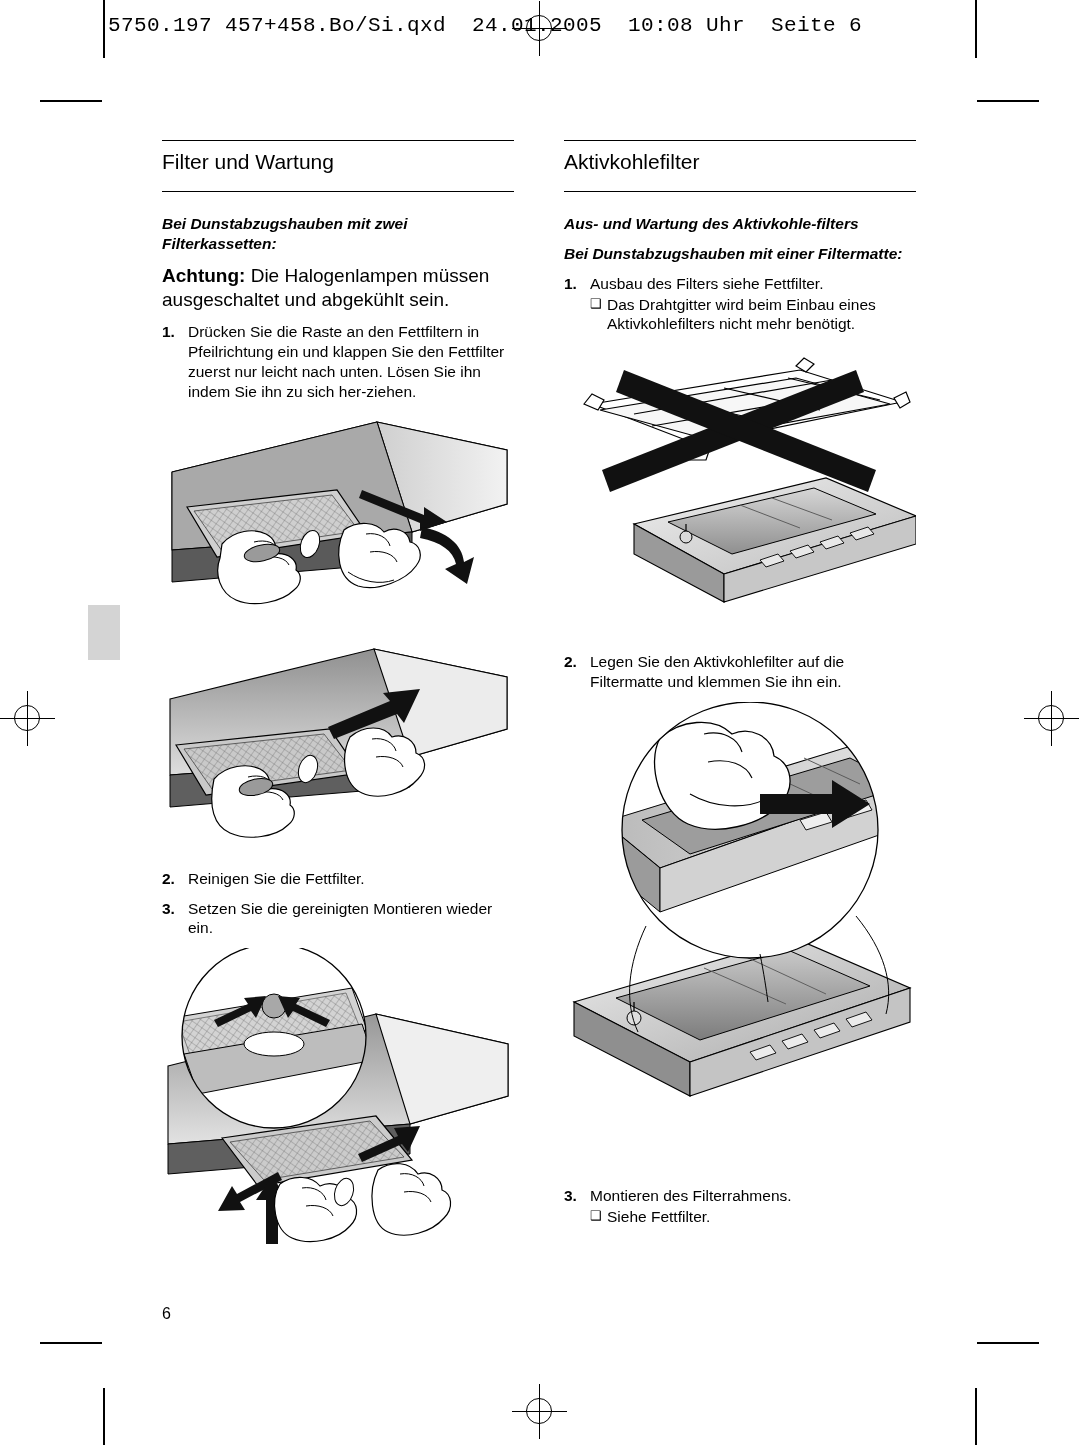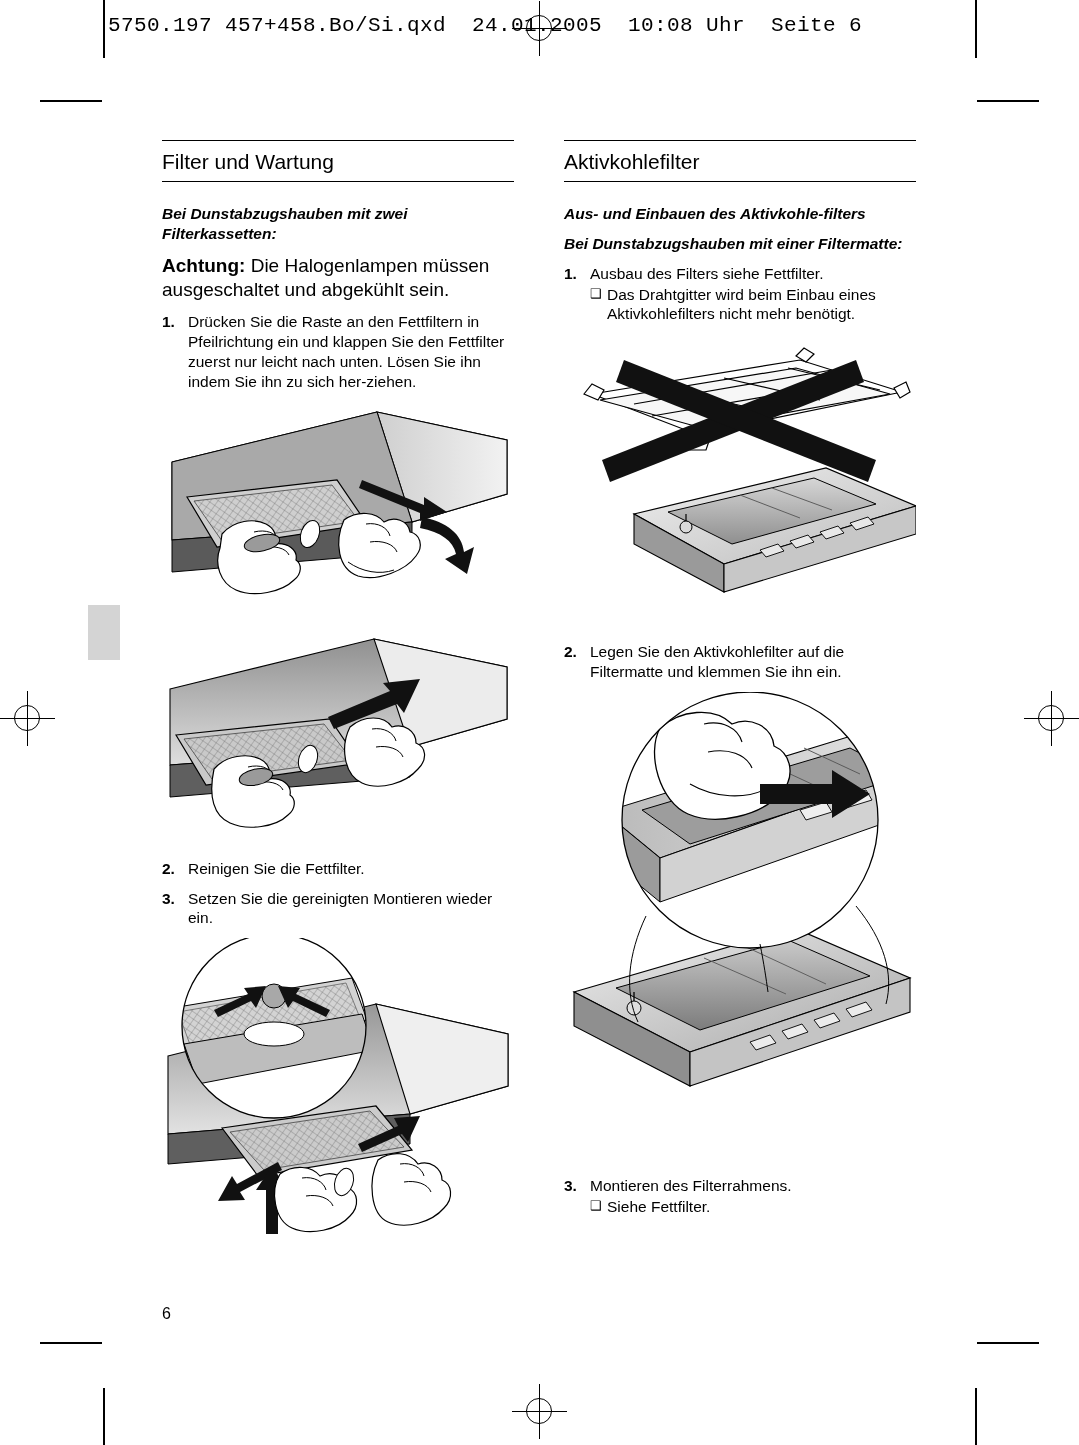--- a/index.html
+++ b/index.html
@@ -62,21 +62,21 @@
     width: 352px;
   }
   .col-left { left: 162px; }
   .col-right { left: 564px; }
 
   .section-title {
     font-size: 21px;
     font-weight: normal;
     border-top: 1.6px solid #000;
     border-bottom: 1.6px solid #000;
-    padding: 9px 0 8px 0;
+    padding: 9px 0 18px 0;
     margin: 0 0 22px 0;
     line-height: 1.1;
   }
 
   h3.sub {
     font-size: 15.5px;
     font-weight: bold;
     margin: 0 0 10px 0;
     line-height: 1.28;
     font-style: italic;
@@ -326,21 +326,21 @@
         <ellipse cx="182" cy="244" rx="9" ry="14" fill="#fff" stroke="#000" stroke-width="1" transform="rotate(18 182 244)"></ellipse>
       </svg>
     </div>
 
   </div>
 
   <div class="col col-right">
 
     <h2 class="section-title">Aktivkohlefilter</h2>
 
-    <h3 class="sub">Aus- und Einbauen des Aktivkohle-filters</h3>
+    <h3 class="sub">Aus- und Wartung des Aktivkohle-filters</h3>
     <h3 class="sub">Bei Dunstabzugshauben mit einer Filtermatte:</h3>
 
     <ol class="steps">
       <li>
         <span class="num">1.</span>
         <span>Ausbau des Filters siehe Fettfilter.</span>
         <div class="subnote">
           <span class="bullet">❑</span>
           <span>Das Drahtgitter wird beim Einbau eines Aktivkohlefilters nicht mehr benötigt.</span>
         </div>

